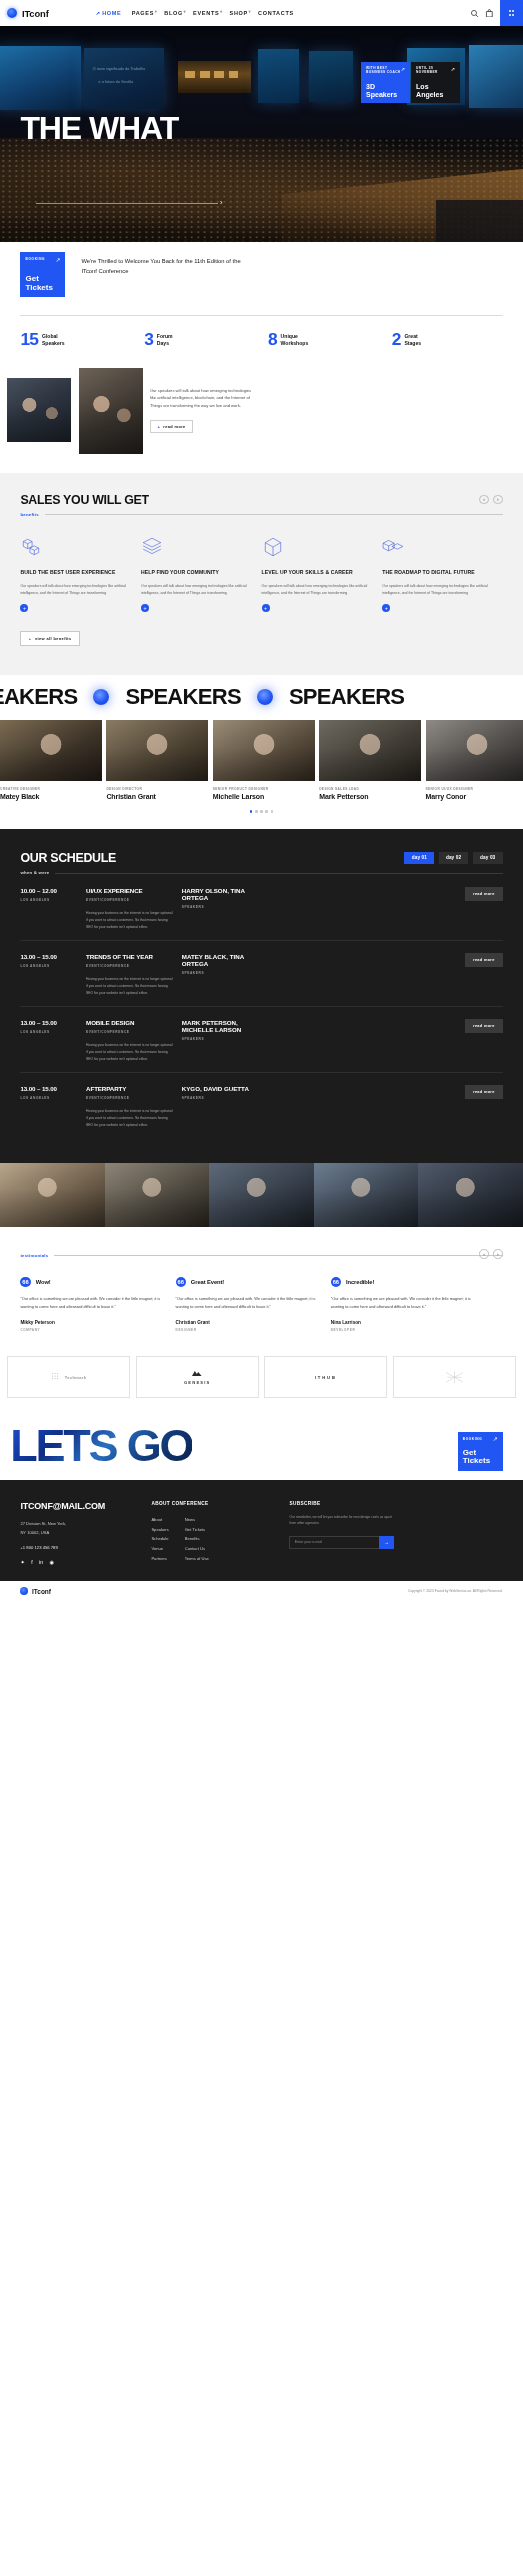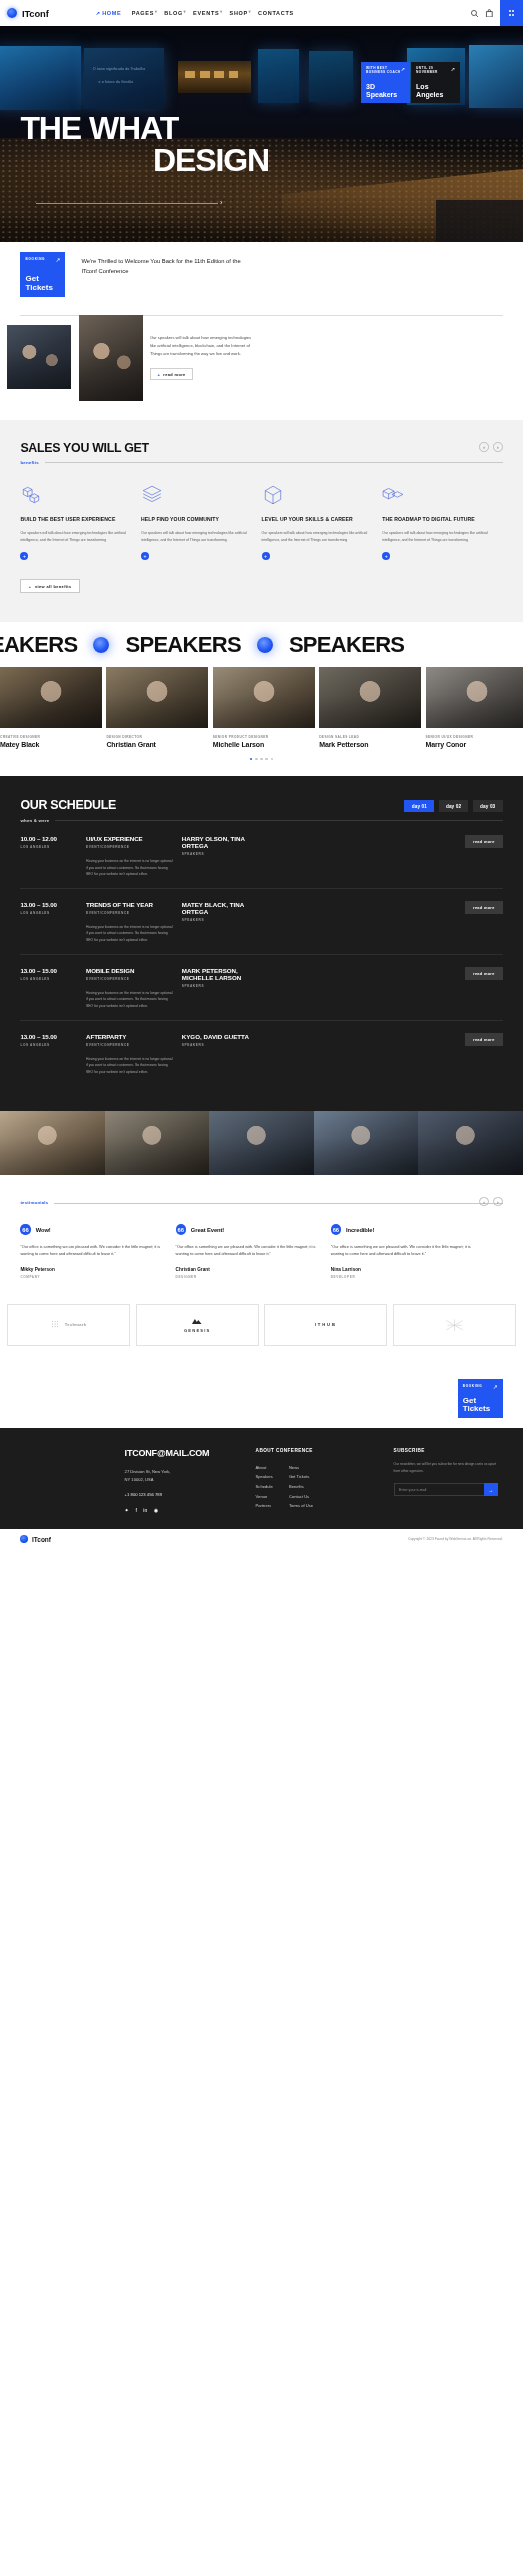--- a/index.html
+++ b/index.html
@@ -216,21 +216,21 @@
                 linear-gradient(0deg, rgba(0,0,0,.18), transparent 55%);
   }
   .sp-role { font-size: 3.2px; font-weight: 700; letter-spacing: 0.4px; color: #8a8a8a; margin-top: 6.5px; text-transform: uppercase; }
   .sp-name { font-size: 7px; font-weight: 800; letter-spacing: -0.1px; color: #111; margin-top: 2.2px; }
   .dots { display: flex; gap: 2.9px; justify-content: center; margin-top: 10.2px; }
   .dot { width: 2.2px; height: 2.2px; border-radius: 50%; background: #c9c9c9; }
   .dot.on { background: #2256f2; }
 
   
   .schedule { background: #1c1c1c; color: #fff; padding: 22px 20.4px 25px; position: relative; }
-  .sch-top { display: flex; align-items: flex-end; }
+  .sch-top { display: flex; align-items: center; }
   .sch-tabs { margin-left: auto; display: flex; gap: 4.4px; }
   .sch-tab {
     padding: 3.6px 7.3px; font-size: 4.7px; font-weight: 700; background: #2e2e2e;
     color: #fff; letter-spacing: 0.1px; cursor: pointer;
   }
   .sch-tab.on { background: #2256f2; }
   .sch-sub-row { display: flex; align-items: center; gap: 5.8px; margin-top: 5.8px; }
   .sch-sub { font-size: 4.4px; font-weight: 700; color: #d8d8d8; letter-spacing: 0.2px; }
   .sch-line { flex: 1; height: 0.7px; background: #3a3a3a; }
   .sch-row { display: flex; gap: 8.7px; padding: 11.6px 0 10.2px; border-bottom: 0.7px solid #2e2e2e; }
@@ -288,21 +288,21 @@
     background: linear-gradient(135deg,#1d4fd0 0%,#0f2f86 28%,#2a6fbf 52%,#123b7a 75%,#0a1e4a 100%);
     -webkit-background-clip: text; background-clip: text; color: transparent;
   }
   .lg-card {
     position: absolute; right: 20.4px; top: 14.5px; width: 45px; height: 39px;
     background: #2256f2; color: #fff; padding: 5.1px;
   }
 
   
   .footer { background: #1c1c1c; color: #fff; padding: 20.4px 20.4px 11.6px; }
-  .f-grid { display: flex; gap: 0; justify-content: flex-end; }
+  .f-grid { display: flex; gap: 0; }
   .f-col { flex: 0 0 auto; }
   .f-mail { font-size: 9px; font-weight: 800; letter-spacing: -0.2px; }
   .f-addr { font-size: 4.1px; line-height: 2.1; color: #c9c9c9; margin-top: 9.4px; }
   .f-phone { font-size: 4.2px; color: #e3e3e3; margin-top: 7.3px; }
   .f-social { display: flex; gap: 6.5px; margin-top: 9.4px; color: #fff; }
   .f-social span { font-size: 5.1px; cursor: pointer; }
   .f-title { font-size: 4.7px; font-weight: 800; letter-spacing: 0.4px; text-transform: uppercase; }
   .f-links { display: flex; gap: 16px; margin-top: 9.4px; }
   .f-links ul { list-style: none; }
   .f-links li { font-size: 4.1px; color: #c9c9c9; line-height: 2.35; cursor: pointer; }
@@ -397,37 +397,58 @@
     </div>
     <div class="badge dark">
       <div class="badge-label" style="white-space:pre-line">UNTIL 29 NOVEMBER</div>
       <div class="badge-arrow">↗</div>
       <div class="badge-title" style="white-space:pre-line">Los
 Angeles</div>
     </div>
 
     <div class="hero-title">
       <div class="l1">THE WHAT</div>
-      <div class="l2">DESIGN</div>
     </div>
     <div class="hero-rule"></div>
   </div>
 
 
   <div class="tickets">
     <div class="ticket-card">
       <div class="ticket-label">BOOKING</div>
       <div class="ticket-arrow">↗</div>
       <div class="ticket-title" style="white-space:pre-line">Get
 Tickets</div>
     </div>
     <div class="ticket-copy">We're Thrilled to Welcome You Back for the 11th Edition of the ITconf Conference</div>
   </div>
   <div class="divider"></div>
 
+  <div class="stats">
+    <div class="stat">
+      <div class="stat-num">15</div>
+      <div class="stat-txt" style="white-space:pre-line">Global
+Speakers</div>
+    </div>
+    <div class="stat">
+      <div class="stat-num">3</div>
+      <div class="stat-txt" style="white-space:pre-line">Forum
+Days</div>
+    </div>
+    <div class="stat">
+      <div class="stat-num">8</div>
+      <div class="stat-txt" style="white-space:pre-line">Unique
+Workshops</div>
+    </div>
+    <div class="stat">
+      <div class="stat-num">2</div>
+      <div class="stat-txt" style="white-space:pre-line">Great
+Stages</div>
+    </div>
+  </div>
 
   <div class="about">
     <div class="ph ph-a"></div>
     <div class="ph ph-b"></div>
     <div class="about-text">
       <div class="about-body">Our speakers will talk about how emerging technologies like artificial intelligence, blockchain, and the Internet of Things are transforming the way we live and work.</div>
       <div class="readmore">
         <span class="pl">+</span>
         <span>read more</span>
       </div>
@@ -701,20 +722,21 @@
       <div class="logo-name" style="letter-spacing:1.9px;color:#2b2b2b">ITHUB</div>
     </div>
     <div class="logo-box">
       <svg width="19" height="14.5" viewBox="0 0 32 24" fill="none" stroke="#cfcfcf" stroke-width="1">
         <path d="M2 4 L16 12 L2 20 M30 4 L16 12 L30 20 M16 2 V22 M4 12 H28"></path>
       </svg>
     </div>
   </div>
 
   <div class="letsgo">
+    <div class="lg-word">LETS GO</div>
     <div class="lg-card">
       <div class="ticket-label">BOOKING</div>
       <div class="ticket-arrow">↗</div>
       <div class="ticket-title" style="white-space:pre-line">Get
 Tickets</div>
     </div>
   </div>
 
   <div class="footer">
     <div class="f-grid">

